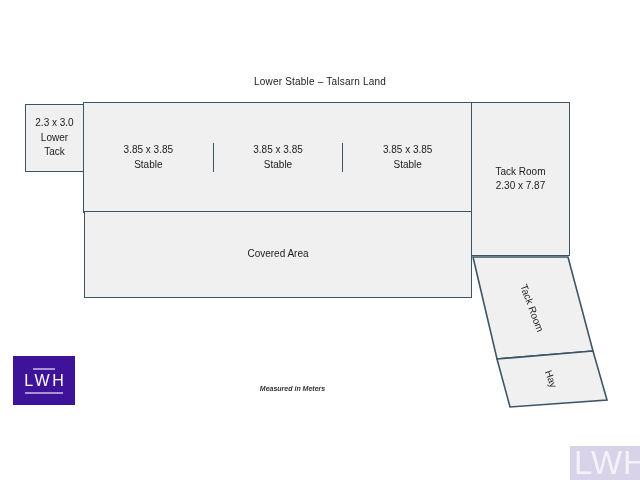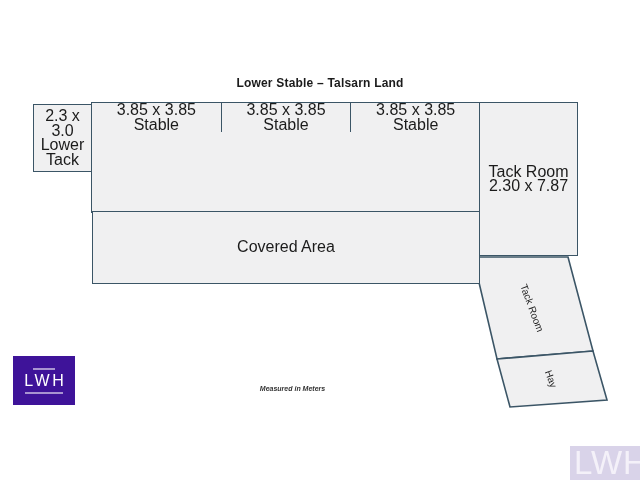--- a/index.html
+++ b/index.html
@@ -23,22 +23,22 @@
     height: 480px;
     background: #ffffff;
     overflow: hidden;
   }
   .title {
     position: absolute;
     top: 76px;
     left: 0;
     right: 0;
     text-align: center;
-    font-size: 12px;
-    font-weight: 700;
+    font-size: 10px;
+    font-weight: 400;
     letter-spacing: 0.2px;
     color: var(--text);
   }
   .overlay {
     position: absolute;
     left: 0;
     top: 0;
     pointer-events: none;
   }
   .overlay polygon {
@@ -50,36 +50,35 @@
   .room {
     position: absolute;
     box-sizing: border-box;
     background: var(--room-fill);
     border: 1.6px solid var(--border);
     display: flex;
     align-items: center;
     justify-content: center;
     text-align: center;
     color: var(--text);
-    font-size: 16px;
+    font-size: 10px;
     line-height: 14.5px;
-    margin-left: 8px;
   }
   .small-tack { left: 25px; top: 104px; width: 59px; height: 68px; }
-  .main-row   { left: 83px; top: 102px; width: 390px; height: 111px; padding: 0; display: flex; align-items: flex-start; }
+  .main-row   { left: 83px; top: 102px; width: 390px; height: 111px; padding: 0; display: flex; align-items: center; }
   .main-row .cell {
     flex: 1;
     display: flex;
     align-items: center;
     justify-content: center;
     border-left: 1.6px solid var(--border);
   }
   .main-row .cell:first-child { border-left: none; }
   .tack-right { left: 471px; top: 102px; width: 99px; height: 154px; }
-  .covered    { left: 84px;  top: 211px; width: 388px; height: 73px; }
+  .covered    { left: 84px;  top: 211px; width: 388px; height: 87px; }
   .rot-label {
     position: absolute;
     white-space: nowrap;
     font-size: 10px;
     color: var(--text);
     transform: translate(-50%, -50%) rotate(70deg);
   }
   .tack-lower-label { left: 532px; top: 308px; }
   .hay-label        { left: 551px; top: 379px; }
   .logo {

